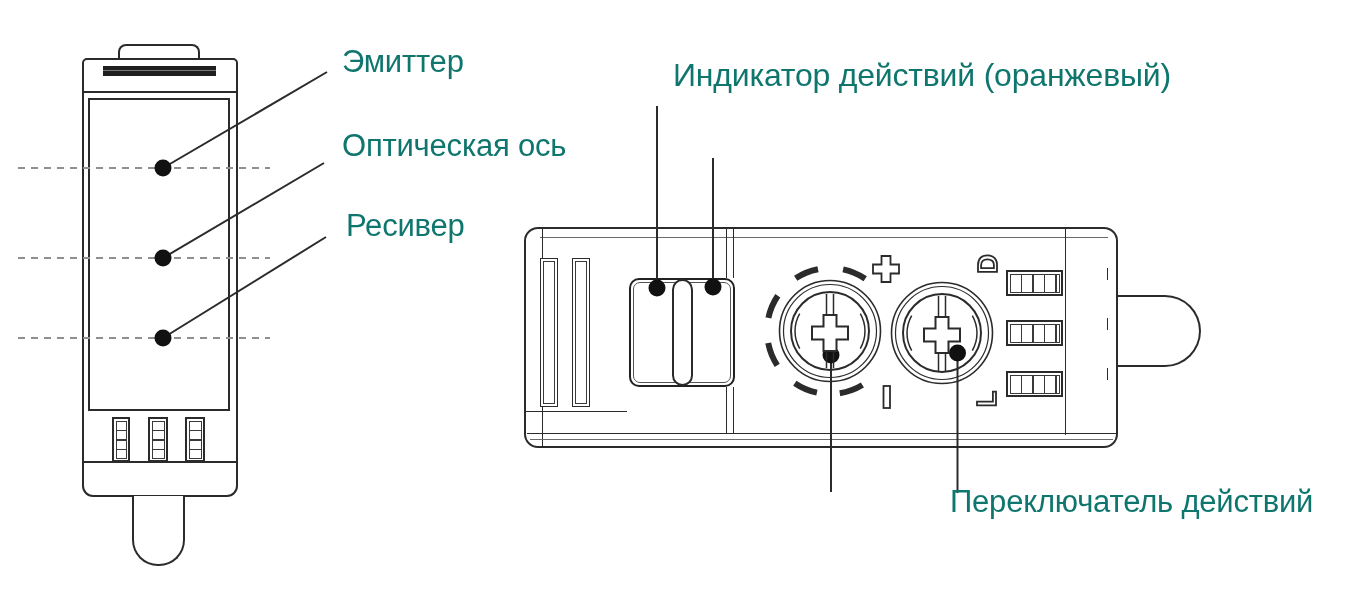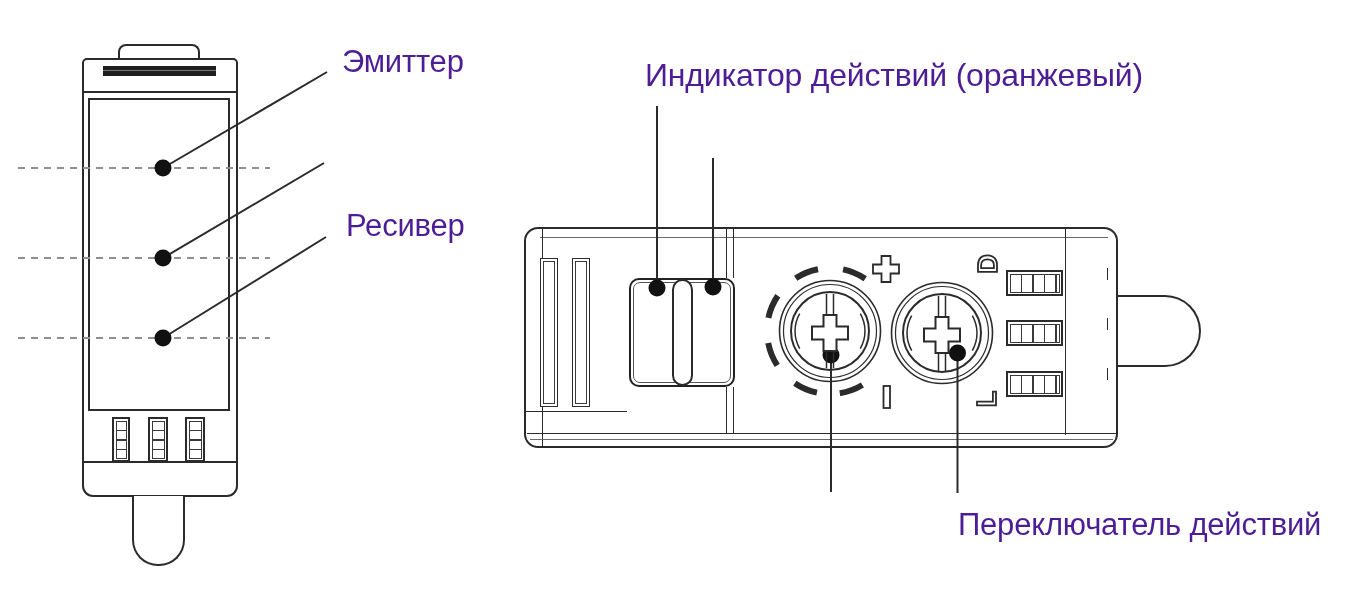--- a/index.html
+++ b/index.html
@@ -1,20 +1,20 @@
 <!DOCTYPE html>
 <html><head>
 <meta charset="utf-8">
 <style>
   html,body{margin:0;padding:0;background:#fff;}
   #canvas{position:relative;width:1360px;height:589px;background:#fff;overflow:hidden;
           font-family:"Liberation Sans","DejaVu Sans",sans-serif;color:#1a1a1a;}
   .abs{position:absolute;box-sizing:border-box;}
-  .lbl{position:absolute;font-size:31px;letter-spacing:-0.2px;color:#4c1d95;white-space:nowrap;}
-  .lbl-lg{font-size:32px;}
+  .lbl{position:absolute;font-size:31px;letter-spacing:-0.2px;color:#0f766e;white-space:nowrap;}
+  .lbl-lg{font-size:32px;margin-left:28px;}
   
   .fv-tab{left:118px;top:44px;width:82px;height:17px;border:2px solid #2b2b2b;border-bottom:none;
           border-radius:8px 8px 0 0;background:#fff;}
   .fv-body{left:82px;top:58px;width:156px;height:439px;border:2px solid #2b2b2b;
            border-radius:5px 5px 11px 11px;background:#fff;}
   .fv-darkbar{left:103px;top:66px;width:113px;height:10px;
               background:linear-gradient(to bottom,#1f1f1f 0 38%,#777 38% 52%,#1f1f1f 52% 100%);}
   .fv-hline1{left:84px;top:91px;width:152px;height:0;border-top:2px solid #2b2b2b;}
   .fv-screen{left:88px;top:98px;width:142px;height:313px;border:2px solid #2b2b2b;background:#fff;}
   .fv-hline2{left:83px;top:461px;width:154px;height:0;border-top:2px solid #2b2b2b;}
@@ -172,17 +172,18 @@
       <line x1="938.5" y1="353" x2="938.5" y2="371" stroke-width="1.5"></line>
       <line x1="945.5" y1="353" x2="945.5" y2="371" stroke-width="1.5"></line>
       <path d="M924 328.5 H935.5 V317 H948.5 V328.5 H960 V341.5 H948.5 V353 H935.5 V341.5 H924 Z" fill="#fff" stroke-width="2"></path>
     </g>
 
     <text x="988" y="264" transform="rotate(-90 988 264)" text-anchor="middle" dominant-baseline="central" font-family="Liberation Sans, DejaVu Sans, sans-serif" font-size="27" font-weight="bold" fill="#fff" stroke="#2b2b2b" stroke-width="1.8">D</text>
     <text x="987" y="399" transform="rotate(-90 987 399)" text-anchor="middle" dominant-baseline="central" font-family="Liberation Sans, DejaVu Sans, sans-serif" font-size="27" font-weight="bold" fill="#fff" stroke="#2b2b2b" stroke-width="1.8">L</text>
   </svg>
 
   <div class="lbl" style="left:342px;top:44px;">Эмиттер</div>
+  <div class="lbl" style="left:342px;top:128px;">Оптическая ось</div>
   <div class="lbl" style="left:346px;top:208px;">Ресивер</div>
   <div class="lbl lbl-lg" style="left:645px;top:57px;">Индикатор действий (оранжевый)</div>
-  <div class="lbl" style="left:950px;top:507px;margin-left:8px;">Переключатель действий</div>
+  <div class="lbl" style="left:950px;top:484px;">Переключатель действий</div>
 
 </div>
 
 </body></html>

